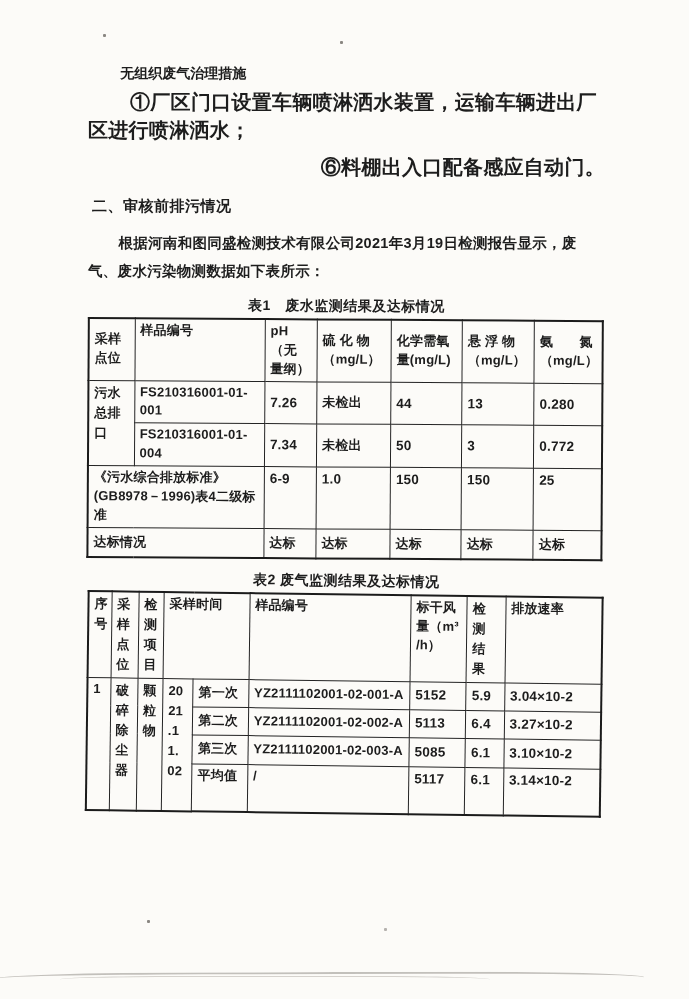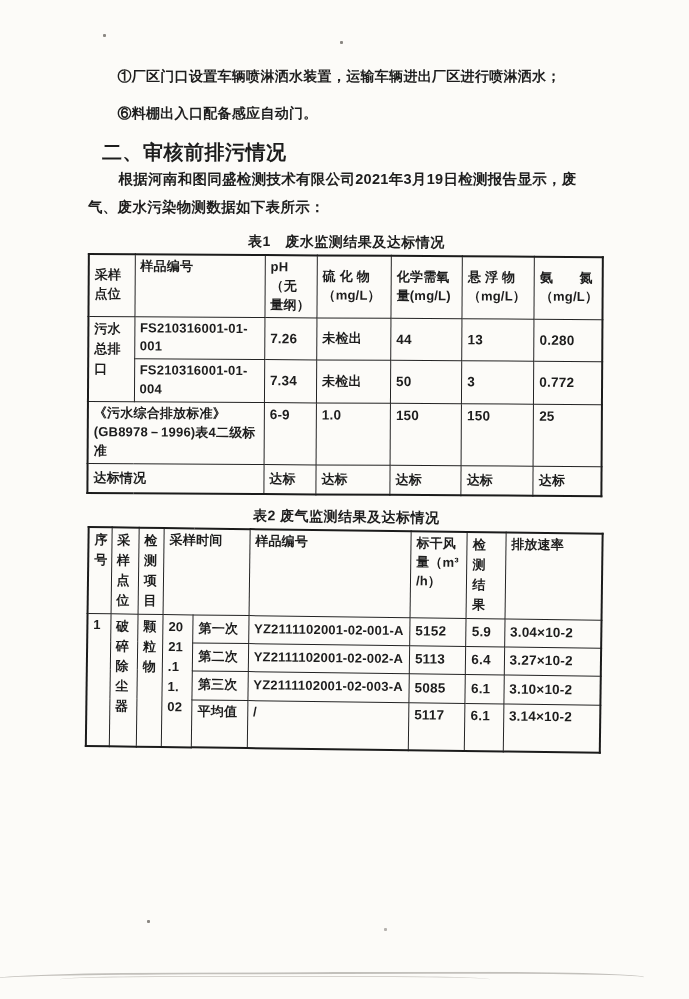--- a/index.html
+++ b/index.html
@@ -25,37 +25,37 @@
     line-height: 26px;
     margin-bottom: 2px;
   }
   .intro-lead {
     text-indent: 2.1em;
     font-size: 14.5px; font-weight: 700;
     line-height: 26px;
   }
   .measure {
     text-indent: 2.1em;
-    font-size: 14px; font-weight: 700;
+    font-size: 20px; font-weight: 700;
     line-height: 28px;
     margin-top: 2px;
     letter-spacing: 0.3px;
   }
-  .measure-last { margin-top: 9px; }
+  .measure-last { margin-top: 9px; text-align: right; }
   .section-heading {
-    font-size: 20px; font-weight: 800;
+    font-size: 15px; font-weight: 800;
     line-height: 26px;
-    margin: 12px 0 0 14px;
+    margin: 12px 0 0 4px;
     letter-spacing: 0.5px;
   }
   .section-para {
     text-indent: 2.1em;
     font-size: 14.5px; font-weight: 700;
     line-height: 28px;
-    margin-top: 0;
+    margin-top: 10px;
     letter-spacing: 0.3px;
   }
   .tcaption {
     text-align: center;
     font-size: 14px; font-weight: 800;
     line-height: 20px;
     margin: 9px 0 3px 0;
     letter-spacing: 0.5px;
   }
   .tilt1 { transform: rotate(0.35deg); transform-origin: 0 0; }
@@ -105,20 +105,21 @@
     width: 430px; height: 6px;
     border-top: 1px solid rgba(140, 134, 126, 0.35);
     border-radius: 40% / 5px;
   }
 </style>
 </head>
 <body>
 
 <div class="content">
 
+  <p class="intro-title">无组织废气治理措施</p>
 
   <p class="measure">①厂区门口设置车辆喷淋洒水装置，运输车辆进出厂区进行喷淋洒水；</p>
   <p class="measure measure-last">⑥料棚出入口配备感应自动门。</p>
 
   <p class="section-heading">二、审核前排污情况</p>
   <p class="section-para">根据河南和图同盛检测技术有限公司2021年3月19日检测报告显示，废气、废水污染物测数据如下表所示：</p>
 
   <div class="tilt1">
     <p class="tcaption">表1　废水监测结果及达标情况</p>
     <table class="t1">

